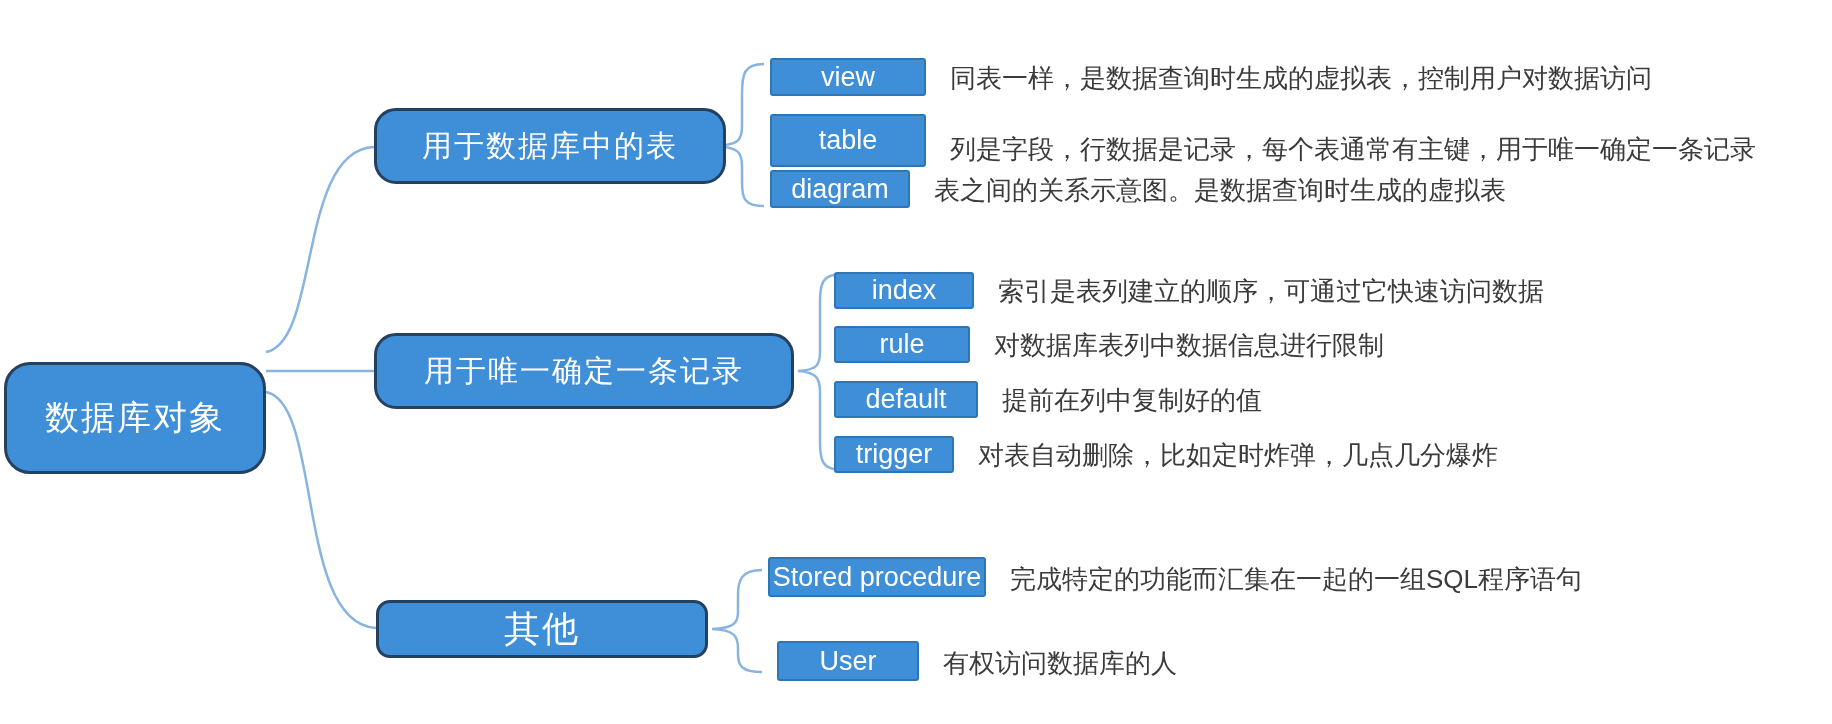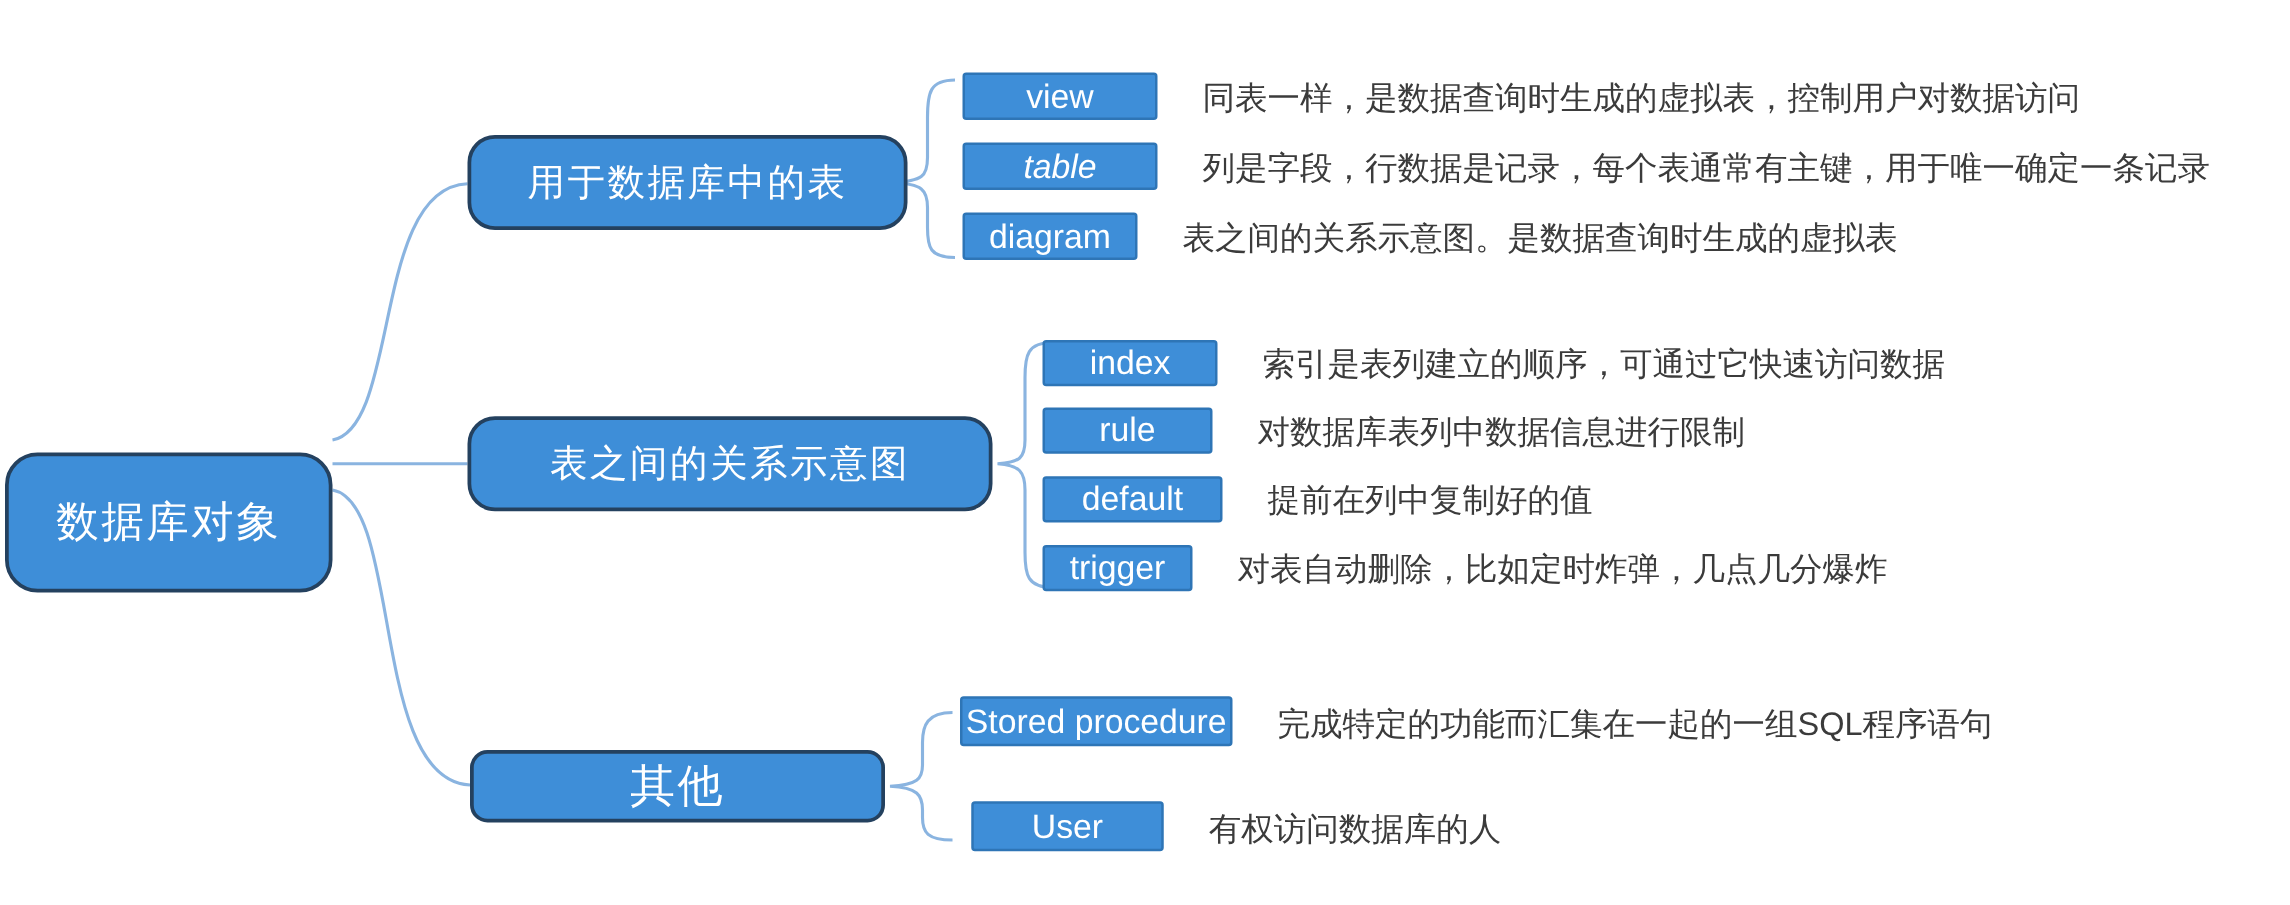--- a/index.html
+++ b/index.html
@@ -9,21 +9,21 @@
   .wires path { fill:none; stroke:#8ab4e0; stroke-width:2.5px; }
   .node { position:absolute; background:#3e8ed8; color:#fff; display:flex; align-items:center;
           justify-content:center; box-sizing:border-box; text-align:center; cursor:default; }
   .big  { border:3px solid #24415f; border-radius:22px; font-size:30px; letter-spacing:2px; }
   .root { font-size:34px; border-radius:26px;margin-top:46px; }
   .other{ font-size:36px; border-radius:14px; }
   .row  { position:absolute; display:flex; align-items:flex-end; }
   .leaf-box { background:#3e8ed8; color:#fff; border:2px solid #2e75b6; border-radius:3px;
               display:flex; align-items:center; justify-content:center; box-sizing:border-box;
               font-size:27px; flex:0 0 auto; }
-  .desc { color:#3b3b3b; font-size:26px; margin-left:36px; white-space:nowrap; }
+  .desc { color:#3b3b3b; font-size:26px; margin-left:24px; white-space:nowrap; }
 </style>
 </head>
 <body>
 
 <div class="canvas">
 
   <svg class="wires" viewBox="0 0 1832 724">
 
     <path d="M266,352 C320,342 298,150 374,147"></path>
     <path d="M266,371 C308,371 334,371 374,371"></path>
@@ -33,31 +33,31 @@
 
     <path d="M842,274 C822,274 820,284 820,302 L820,352 C820,366 816,370 798,371 C816,372 820,378 820,392 L820,442 C820,460 822,470 842,470"></path>
 
     <path d="M762,570 C742,570 738,580 738,594 L738,612 C738,623 734,628 712,629 C734,630 738,636 738,648 L738,654 C738,666 742,672 762,672"></path>
   </svg>
 
   <div class="node big root" style="left:4px; top:316px; width:262px; height:112px;">数据库对象</div>
 
   <div class="node big" style="left:374px; top:108px; width:352px; height:76px;">用于数据库中的表</div>
 
-  <div class="node big" style="left:374px; top:333px; width:420px; height:76px;">表之间的关系示意图</div>
+  <div class="node big" style="left:374px; top:333px; width:420px; height:76px;">用于唯一确定一条记录</div>
 
   <div class="node big other" style="left:376px; top:600px; width:332px; height:58px;">其他</div>
 
   <div class="row" style="left:770px; top:58px;">
     <div class="leaf-box" style="width:156px; height:38px;">view</div>
     <span class="desc">同表一样，是数据查询时生成的虚拟表，控制用户对数据访问</span>
   </div>
 
   <div class="row" style="left:770px; top:114px;">
-    <div class="leaf-box" style="width:156px; height:38px;font-style:italic;">table</div>
+    <div class="leaf-box" style="width:156px; height:53px;">table</div>
     <span class="desc">列是字段，行数据是记录，每个表通常有主键，用于唯一确定一条记录</span>
   </div>
 
   <div class="row" style="left:770px; top:170px;">
     <div class="leaf-box" style="width:140px; height:38px;">diagram</div>
     <span class="desc">表之间的关系示意图。是数据查询时生成的虚拟表</span>
   </div>
 
   <div class="row" style="left:834px; top:272px;">
     <div class="leaf-box" style="width:140px; height:37px;">index</div>
@@ -78,17 +78,17 @@
     <div class="leaf-box" style="width:120px; height:37px;">trigger</div>
     <span class="desc">对表自动删除，比如定时炸弹，几点几分爆炸</span>
   </div>
 
   <div class="row" style="left:740px; top:557px;padding-left:28px;">
     <div class="leaf-box" style="width:218px; height:40px;">Stored procedure</div>
     <span class="desc">完成特定的功能而汇集在一起的一组SQL程序语句</span>
   </div>
 
   <div class="row" style="left:777px; top:641px;">
-    <div class="leaf-box" style="width:154px; height:40px;">User</div>
+    <div class="leaf-box" style="width:142px; height:40px;">User</div>
     <span class="desc">有权访问数据库的人</span>
   </div>
 
 </div>
 
 </body></html>

